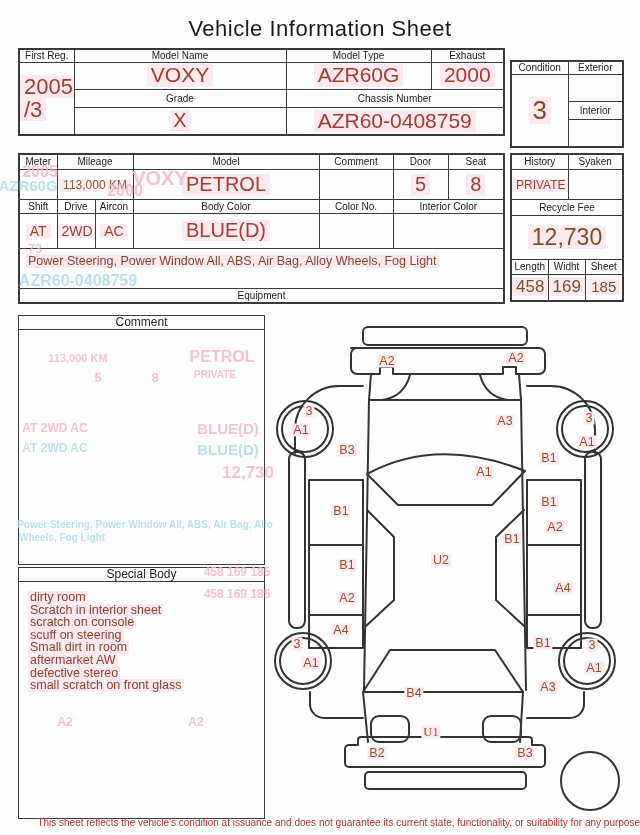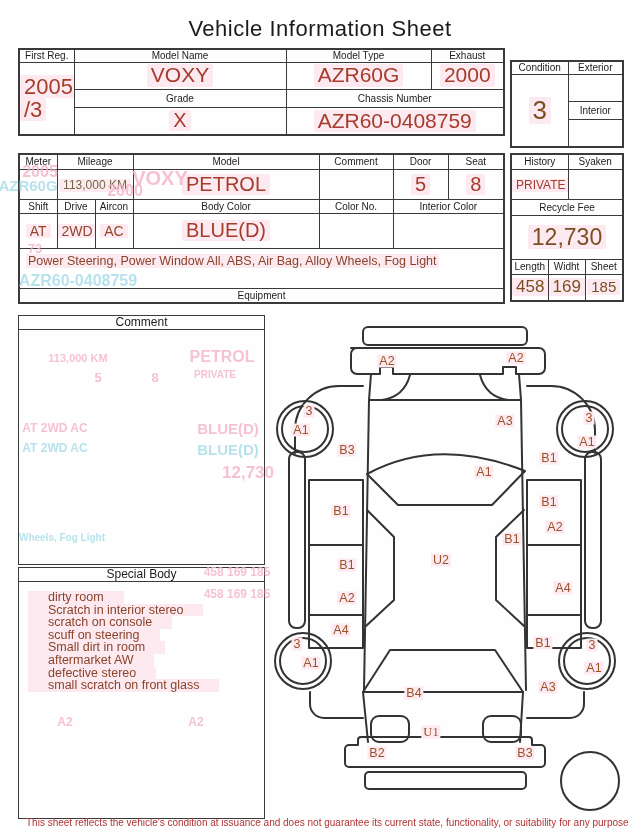--- a/index.html
+++ b/index.html
@@ -28,30 +28,30 @@
   .firstreg .val{font-size:22px;text-align:left;}
   .eq-cell{text-align:left;vertical-align:top;padding:2px 0 0 6px;}
   .eq-text{color:#8a432a;font-size:12.5px;background:#fdeaf1;padding:0 2px;}
   .box{position:absolute;border:1.7px solid #3a3a3a;background:transparent;}
   .box-hdr{border-bottom:1.4px solid #3a3a3a;text-align:center;font-size:12px;
     color:#1c1c1c;height:13px;line-height:13px;}
   .comment-box{left:18px;top:315px;width:245px;height:248px;}
   .note-box{left:18px;top:567px;width:245px;height:250px;}
   .note-lines{padding:9px 0 0 9px;text-align:left;}
   .note-line{color:#8a432a;font-size:12.5px;line-height:12.6px;background:#fdeaf1;
-    display:table;padding:0 20px;white-space:nowrap;}
+    display:table;padding:0 2px;white-space:nowrap;}
   .overlay{position:absolute;left:0;top:0;width:640px;height:835px;pointer-events:none;}
   svg.car{position:absolute;left:0;top:0;pointer-events:none;}
   svg.car *{fill:none;stroke:#333;stroke-width:2;stroke-linejoin:round;stroke-linecap:round;}
   .pos{position:absolute;transform:translate(-50%,-50%);white-space:nowrap;}
   .dlabel{color:#9c5228;font-size:12.5px;background:#fdeaf1;padding:0 2px;line-height:13px;}
   .ghost{opacity:.8;filter:blur(.4px);font-weight:bold;}
   .c-pink{color:#f3b3c9;}
   .c-cyan{color:#a5dce8;}
-  .disclaimer{position:absolute;left:0;right:0;top:817px;text-align:left;
+  .disclaimer{position:absolute;left:0;right:0;top:817px;text-align:right;
     font-size:10px;color:#b13434;padding-left:26px;}
 </style>
 </head>
 <body>
 
 <div class="sheet">
 
   <div class="title">Vehicle Information Sheet</div>
 
   <table class="t1main">
@@ -200,21 +200,21 @@
     </table>
 
   <div class="box comment-box">
     <div class="box-hdr">Comment</div>
   </div>
 
   <div class="box note-box">
     <div class="box-hdr">Special Body</div>
     <div class="note-lines">
         <div class="note-line">dirty room</div>
-        <div class="note-line">Scratch in interior stereo</div>
+        <div class="note-line">Scratch in interior sheet</div>
         <div class="note-line">scratch on console</div>
         <div class="note-line">scuff on steering</div>
         <div class="note-line">Small dirt in room</div>
         <div class="note-line">aftermarket AW</div>
         <div class="note-line">defective stereo</div>
         <div class="note-line">small scratch on front glass</div>
       </div>
   </div>
 
   <svg class="car" width="640" height="835" viewBox="0 0 640 835">
@@ -268,20 +268,21 @@
       <div class="ghost pos c-pink" style="left: 78px; top: 358px; font-size: 11px;">113,000 KM</div>
       <div class="ghost pos c-pink" style="left: 98px; top: 377px; font-size: 13px;">5</div>
       <div class="ghost pos c-pink" style="left: 155px; top: 377px; font-size: 13px;">8</div>
       <div class="ghost pos c-pink" style="left: 222px; top: 357px; font-size: 16px;">PETROL</div>
       <div class="ghost pos c-pink" style="left: 215px; top: 374px; font-size: 10px;">PRIVATE</div>
       <div class="ghost pos c-pink" style="left: 55px; top: 428px; font-size: 12px;">AT  2WD  AC</div>
       <div class="ghost pos c-pink" style="left: 228px; top: 428px; font-size: 15px;">BLUE(D)</div>
       <div class="ghost pos c-cyan" style="left: 55px; top: 448px; font-size: 12px;">AT  2WD  AC</div>
       <div class="ghost pos c-cyan" style="left: 228px; top: 449px; font-size: 15px;">BLUE(D)</div>
       <div class="ghost pos c-pink" style="left: 248px; top: 473px; font-size: 17px;">12,730</div>
+      <div class="ghost pos c-cyan" style="left: 145px; top: 524px; font-size: 10px;">Power Steering, Power Window All, ABS, Air Bag, Allo</div>
       <div class="ghost pos c-cyan" style="left: 62px; top: 537px; font-size: 10px;">Wheels, Fog Light</div>
       <div class="ghost pos c-pink" style="left: 237px; top: 572px; font-size: 12px;">458  169  185</div>
       <div class="ghost pos c-pink" style="left: 237px; top: 594px; font-size: 12px;">458  169  185</div>
       <div class="ghost pos c-pink" style="left: 65px; top: 722px; font-size: 12px;">A2</div>
       <div class="ghost pos c-pink" style="left: 196px; top: 722px; font-size: 12px;">A2</div>
     </div>
 
   <div class="overlay">
       <div class="dlabel pos" style="left: 387px; top: 361px;">A2</div>
       <div class="dlabel pos" style="left: 516px; top: 358px;">A2</div>

